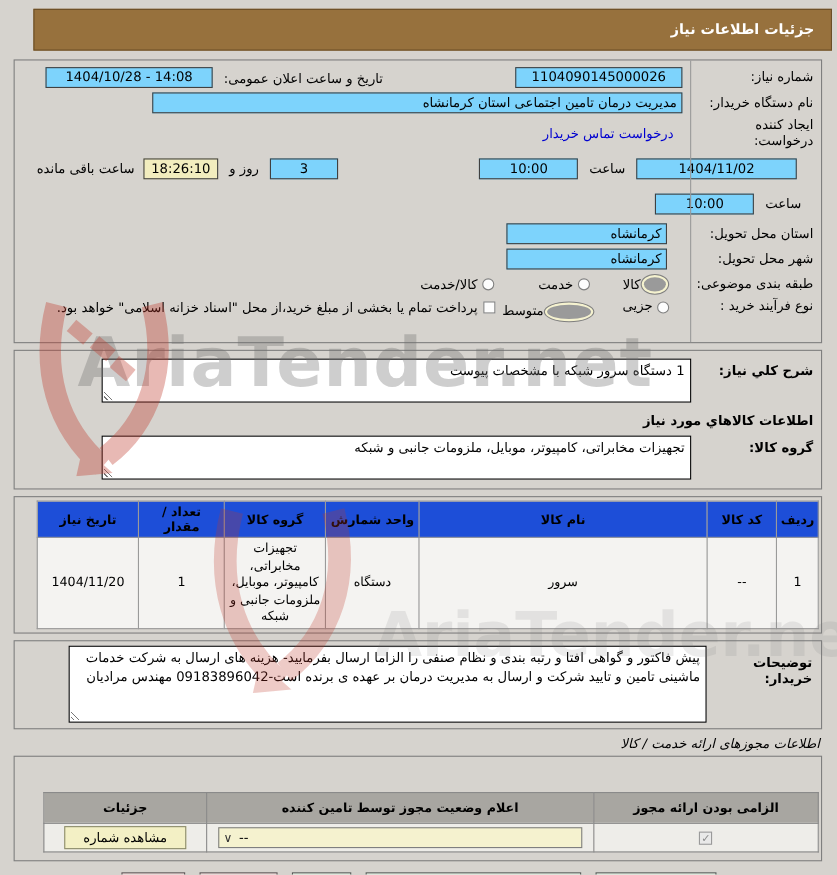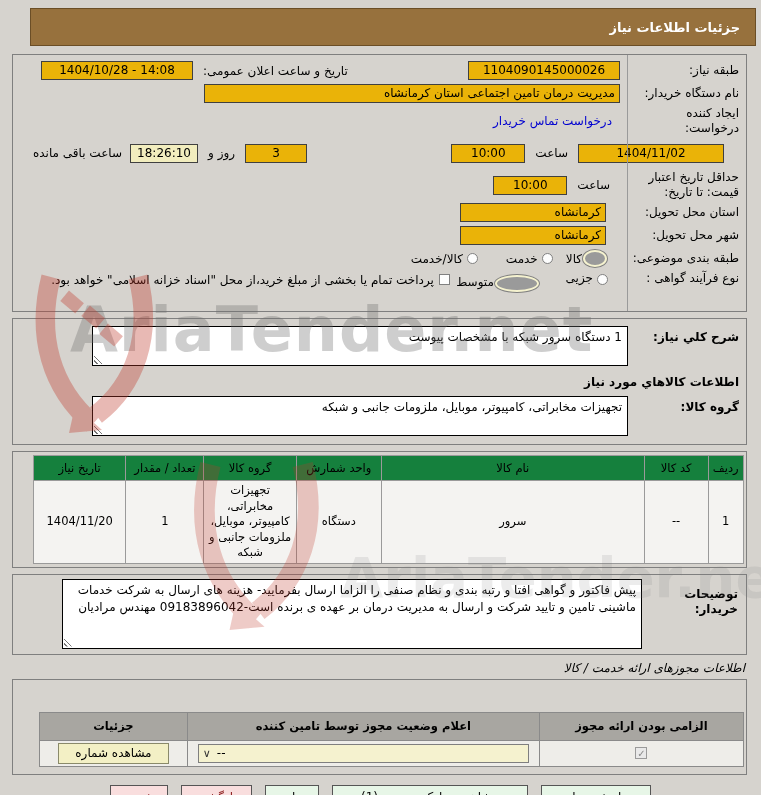--- a/index.html
+++ b/index.html
@@ -18,31 +18,31 @@
   }
   
   .sec { border:1px solid #7f7f7f; margin:0 14px 6px 12px; }
   
   .sec-top { position:relative; padding:4px 0 3px; margin-top:8px; }
   .sec-top::before { content:""; position:absolute; top:0; bottom:0; right:118px; width:1px; background:#9a9a9a; }
   .frow { display:flex; align-items:center; min-height:23px; padding:1px 0; }
   .flbl { width:118px; flex:none; padding-right:7px; padding-left:4px; line-height:1.25; }
   .fbody { flex:1; display:flex; align-items:center; min-width:0; padding-right:8px; padding-left:6px; }
   .spacer { flex:1; }
-  .ibox { background:#eab308; border:1px solid #404040; height:19px; line-height:17px; padding:0 4px; flex:none; overflow:hidden; white-space:nowrap; }
+  .ibox { background:#7dd3fc; border:1px solid #404040; height:19px; line-height:17px; padding:0 4px; flex:none; overflow:hidden; white-space:nowrap; }
   .num { direction:ltr; text-align:center; }
-  .w150 { width:152px; } .w480 { width:416px; } .w144 { width:146px; } .w74 { width:74px; } .w62 { width:62px; }
+  .w150 { width:152px; } .w480 { width:482px; } .w144 { width:146px; } .w74 { width:90px; } .w62 { width:62px; }
   .timer { background:#f2edbe; border:1px solid #404040; width:68px; height:19px; line-height:17px; text-align:center; direction:ltr; flex:none; }
   .blue-link { color:#0000d0; margin-right:8px; white-space:nowrap; cursor:pointer; }
   .gap-r { margin-right:10px; } .gap-l { margin-left:10px; }
   .radio { width:11px; height:11px; border:1px solid #808080; border-radius:50%; background:#fdfdfd; margin-left:4px; flex:none; position:relative; }
   .radio.sel::after { content:""; position:absolute; inset:2px; border-radius:50%; background:#9a9a9a; }
   .cbox { width:11px; height:11px; border:1px solid #808080; background:#fdfdfd; flex:none; margin-left:5px;
           font-size:10px; line-height:9px; text-align:center; color:#8a8a8a; }
-  .opt { display:flex; align-items:center; margin-left:28px; }
+  .opt { display:flex; align-items:center; margin-left:40px; }
   .wrap-start { align-items:flex-start; }
   .wrap-start .radio, .wrap-start .cbox { margin-top:3px; }
   .treasury { width:468px; line-height:1.5; }
   
   .sec-desc { padding:7px 0 8px; }
   .desc-row { display:flex; align-items:flex-start; }
   .dlbl { width:118px; flex:none; font-weight:bold; padding:4px 7px 0 0; line-height:1.25; }
   .ta-wrap { position:relative; display:inline-block; }
   textarea.ta { display:block; background:#fff; border:1px solid #000; resize:none; overflow:hidden;
     font-family:"DejaVu Sans",sans-serif; font-size:12px; padding:2px 5px; line-height:1.45; }
@@ -50,21 +50,21 @@
   .ta-group { width:536px; height:40px; }
   .ta-notes { width:580px; height:70px; }
   .grip { position:absolute; left:2px; bottom:2px; width:9px; height:9px;
     background:repeating-linear-gradient(45deg, transparent 0 2px, #777 2px 3px);
     clip-path:polygon(0 0, 0 100%, 100% 100%); cursor:sw-resize; }
   .mid-title { font-weight:bold; padding:9px 7px 7px; }
   
   .sec-table { padding:3px 2px 3px 20px; }
   table { border-collapse:collapse; width:100%; }
   .gtable th, .gtable td { border:1px solid #9a9a9a; text-align:center; vertical-align:middle; padding:2px 3px; }
-  .gtable th { background:#15803d; font-weight:normal; height:25px; font-size:11.5px; }
+  .gtable th { background:#1d4ed8; font-weight:bold; height:25px; font-size:11.5px; }
   .gtable td { background:#f4f3f1; height:56px; font-size:11.5px; line-height:1.35; }
   
   .sec-notes { padding:4px 0 5px; display:flex; align-items:flex-start; }
   .notes-lbl { width:104px; flex:none; font-weight:bold; padding:8px 8px 0 0; line-height:1.3; }
   
   .permits-title { margin:5px 16px 4px 0;font-style:italic; }
   .sec-permits { height:96px; display:flex; align-items:flex-end; padding:4px 2px 7px 26px; }
   .ptable { width:100%; }
   .ptable th { background:#a8a6a1; border:1px solid #8a8a8a; font-weight:bold; height:28px; font-size:11.5px; }
   .ptable td { background:#eeede9; border:1px solid #8a8a8a; height:26px; text-align:center; vertical-align:middle; }
@@ -110,21 +110,21 @@
   <polygon points="38,92 56,108 34,110" fill="#c0392b"></polygon>
 </svg>
 
 <div class="titlebar">
   <span>جزئیات اطلاعات نیاز</span>
 </div>
 
 <div class="sec sec-top">
 
   <div class="frow">
-    <div class="flbl">طبقه نیاز:</div>
+    <div class="flbl">شماره نیاز:</div>
     <div class="fbody">
       <div class="ibox num w150">1104090145000026</div>
       <div class="spacer"></div>
       <span>تاریخ و ساعت اعلان عمومی:</span>
       <div class="ibox num w150 gap-r" style="margin-left:22px">1404/10/28 - 14:08</div>
     </div>
   </div>
 
   <div class="frow">
     <div class="flbl">نام دستگاه خریدار:</div>
@@ -147,21 +147,20 @@
       <div class="ibox num w74">10:00</div>
       <div class="spacer"></div>
       <div class="ibox num w62">3</div>
       <span class="gap-r gap-l">روز و</span>
       <div class="timer">18:26:10</div>
       <span style="margin-right:8px;margin-left:14px;white-space:nowrap">ساعت باقی مانده</span>
     </div>
   </div>
 
   <div class="frow" style="min-height:32px">
-    <div class="flbl">حداقل تاریخ اعتبار قیمت: تا تاریخ:</div>
     <div class="fbody">
       <span class="gap-r gap-l">ساعت</span>
       <div class="ibox num w74">10:00</div>
     </div>
   </div>
 
   <div class="frow">
     <div class="flbl">استان محل تحویل:</div>
     <div class="fbody">
       <div class="ibox w144" style="margin-right:14px;text-align:right">کرمانشاه</div>
@@ -171,37 +170,37 @@
   <div class="frow">
     <div class="flbl">شهر محل تحویل:</div>
     <div class="fbody">
       <div class="ibox w144" style="margin-right:14px;text-align:right">کرمانشاه</div>
     </div>
   </div>
 
   <div class="frow">
     <div class="flbl">طبقه بندی موضوعی:</div>
     <div class="fbody" style="padding-right:20px">
-      <span class="opt" style="margin-left:13px;margin-right:0">
+      <span class="opt" style="margin-left:30px;margin-right:0">
         <span class="radio sel"></span>
         <span>کالا</span>
       </span>
       <span class="opt">
         <span class="radio"></span>
         <span>خدمت</span>
       </span>
       <span class="opt">
         <span class="radio"></span>
         <span>کالا/خدمت</span>
       </span>
     </div>
   </div>
 
   <div class="frow wrap-start" style="min-height:38px">
-    <div class="flbl">نوع فرآیند گواهی :</div>
+    <div class="flbl">نوع فرآیند خرید :</div>
     <div class="fbody wrap-start" style="padding-right:20px;align-items:flex-start">
       <span class="opt" style="margin-left:26px;margin-right:0">
         <span class="radio"></span>
         <span>جزیی</span>
       </span>
       <span class="opt" style="margin-left:26px">
         <span class="radio sel"></span>
         <span>متوسط</span>
       </span>
       <span class="opt" style="margin-left:0;align-items:flex-start">

